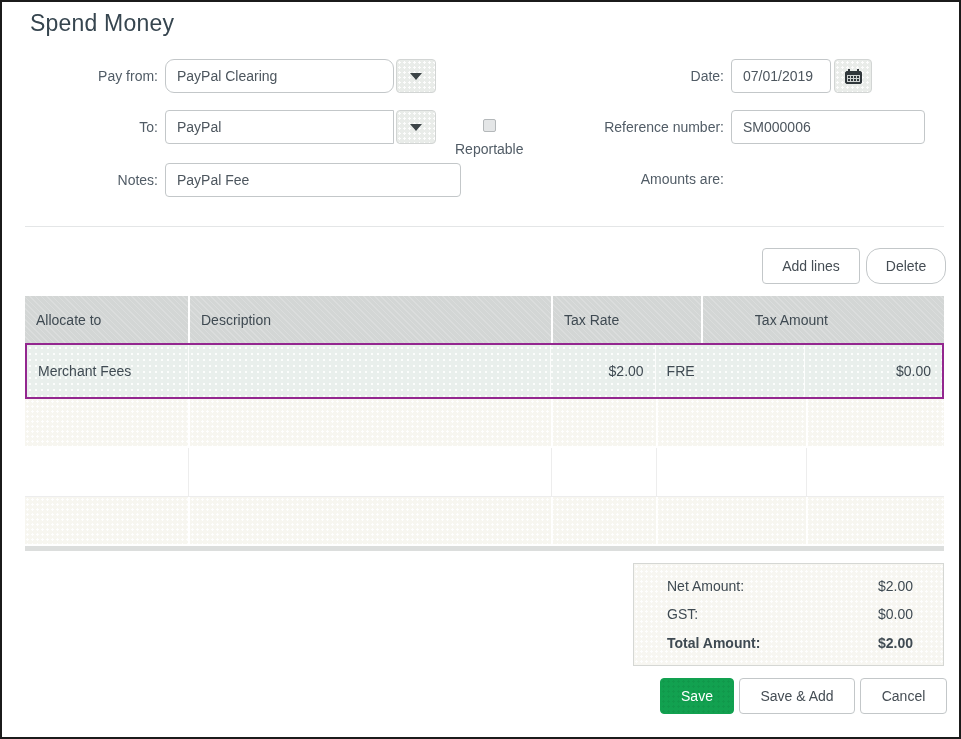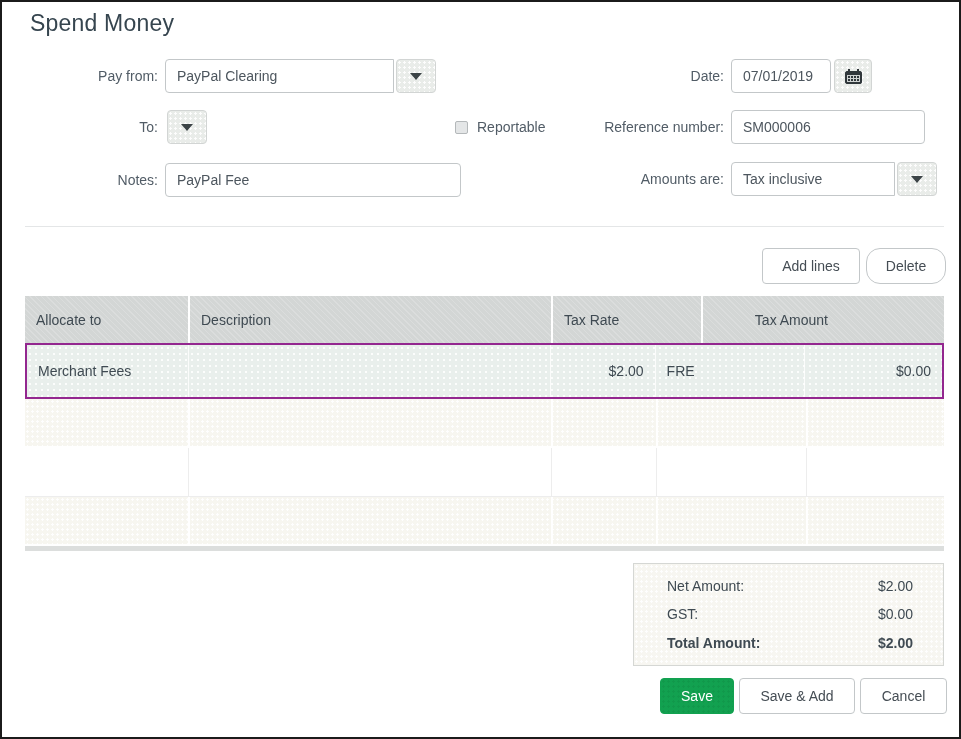--- a/index.html
+++ b/index.html
@@ -42,21 +42,21 @@
     border-top:7px solid #3c4447;
   }
   .cal-btn {
     width:38px; height:34px; margin-left:3px;
     border:1px solid #d2d5d4; border-radius:4px;
     background:#e9ece9;
     background-image: radial-gradient(rgba(255,255,255,.9) 1px, transparent 1.4px);
     background-size:5px 5px;
     display:flex; align-items:center; justify-content:center; cursor:pointer;
   }
-  .chk-wrap { position:absolute; display:flex; align-items:center; gap:9px; }
+  .chk-wrap { position:absolute; display:flex; align-items:center; gap:9px;flex-direction:column; }
   .chk {
     width:13px; height:13px; border:1px solid #b4b8ba; background:#e4e6e7; border-radius:2px;
     appearance:none; -webkit-appearance:none; cursor:pointer;
   }
   .chk-label { font-size:14px; color:#515c66; }
 
   .divider { position:absolute; left:25px; top:226px; width:919px; height:1px; background:#e4e6e7; }
 
   
   .btn {
@@ -141,30 +141,31 @@
 </head>
 <body>
 
 <div class="frame"></div>
 
 <h1 class="page-title">Spend Money</h1>
 
 <div class="form-row" style="left:0; top:59px;">
   <label class="form-label" style="width:165px;">Pay from:</label>
   <span class="combo">
-    <input class="tb" style="width: 229px;" value="PayPal Clearing">
+    <input class="tb" style="width: 229px; border-radius: 9px;" value="PayPal Clearing">
     <span class="dd-btn">
       <span class="tri-down"></span>
     </span>
   </span>
 </div>
 
 <div class="form-row" style="left:0; top:110px;">
   <label class="form-label" style="width:165px;">To:</label>
   <span class="combo">
+    <input class="tb" style="width: 229px;" value="PayPal">
     <span class="dd-btn">
       <span class="tri-down"></span>
     </span>
   </span>
 </div>
 
 <div class="chk-wrap" style="left:455px; top:119px;">
   <input type="checkbox" class="chk" style="">
   <span class="chk-label">Reportable</span>
 </div>
@@ -187,26 +188,20 @@
   </span>
 </div>
 
 <div class="form-row" style="left:540px; top:110px;">
   <label class="form-label" style="width:191px;">Reference number:</label>
   <input class="tb" style="width: 194px;" value="SM000006">
 </div>
 
 <div class="form-row" style="left:540px; top:162px;">
   <label class="form-label" style="width:191px;">Amounts are:</label>
-  <span class="combo">
-    <input class="tb" style="width: 164px;" value="Tax inclusive">
-    <span class="dd-btn">
-      <span class="tri-down"></span>
-    </span>
-  </span>
 </div>
 
 <div class="divider"></div>
 
 <button class="btn" style="left:762px; top:248px; width:98px;">Add lines</button>
 <button class="btn" style="left:866px; top:248px; width:80px;border-radius:14px;">Delete</button>
 
 <div class="grid">
   <div class="grid-header">
     <div class="cell c0">Allocate to</div>

